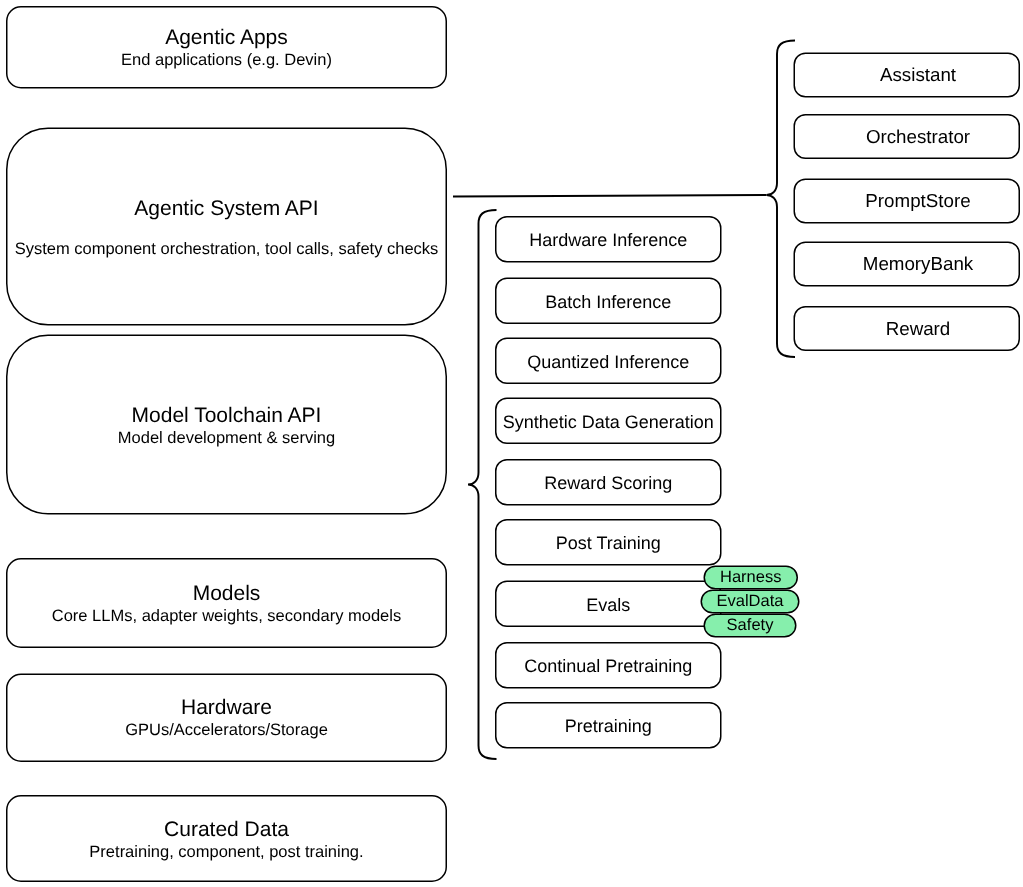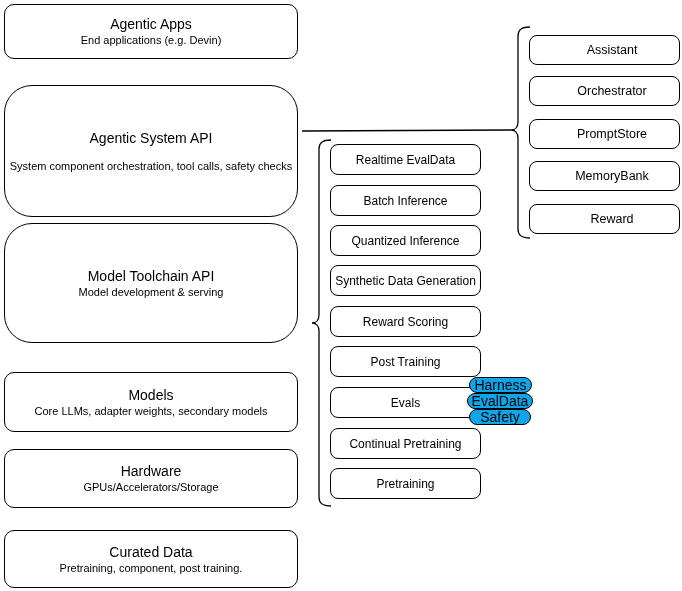--- a/index.html
+++ b/index.html
@@ -34,26 +34,26 @@
   }
   .rightbox{
     left:529px;width:151px;height:30px;
     border-radius:8px;font-size:12.5px;
     flex-direction:row;
     padding-left:15px;
   }
   .pill{
     position:absolute;
     box-sizing:border-box;
-    background:#0ea5e9;
+    background:#86efac;
     border:1.3px solid #000;
     border-radius:9px;
     height:16px;
     display:flex;align-items:center;justify-content:center;
-    font-size:14px;line-height:11px;
+    font-size:11px;line-height:11px;
     z-index:3;
   }
   #wires{position:absolute;left:0;top:0;z-index:0;}
   .node{z-index:1;}
 </style>
 </head>
 <body>
 
 <div id="canvas">
 
@@ -90,21 +90,21 @@
     <div class="title">Hardware</div>
     <div class="subtitle">GPUs/Accelerators/Storage</div>
   </div>
 
   <div class="node bigbox" style="top:530px;height:58px;">
     <div class="title">Curated Data</div>
     <div class="subtitle">Pretraining, component, post training.</div>
   </div>
 
   <div class="node midbox" style="top:144px;">
-    <span>Realtime EvalData</span>
+    <span>Hardware Inference</span>
   </div>
   <div class="node midbox" style="top:185px;">
     <span>Batch Inference</span>
   </div>
   <div class="node midbox" style="top:225px;">
     <span>Quantized Inference</span>
   </div>
   <div class="node midbox" style="top:265px;">
     <span>Synthetic Data Generation</span>
   </div>

